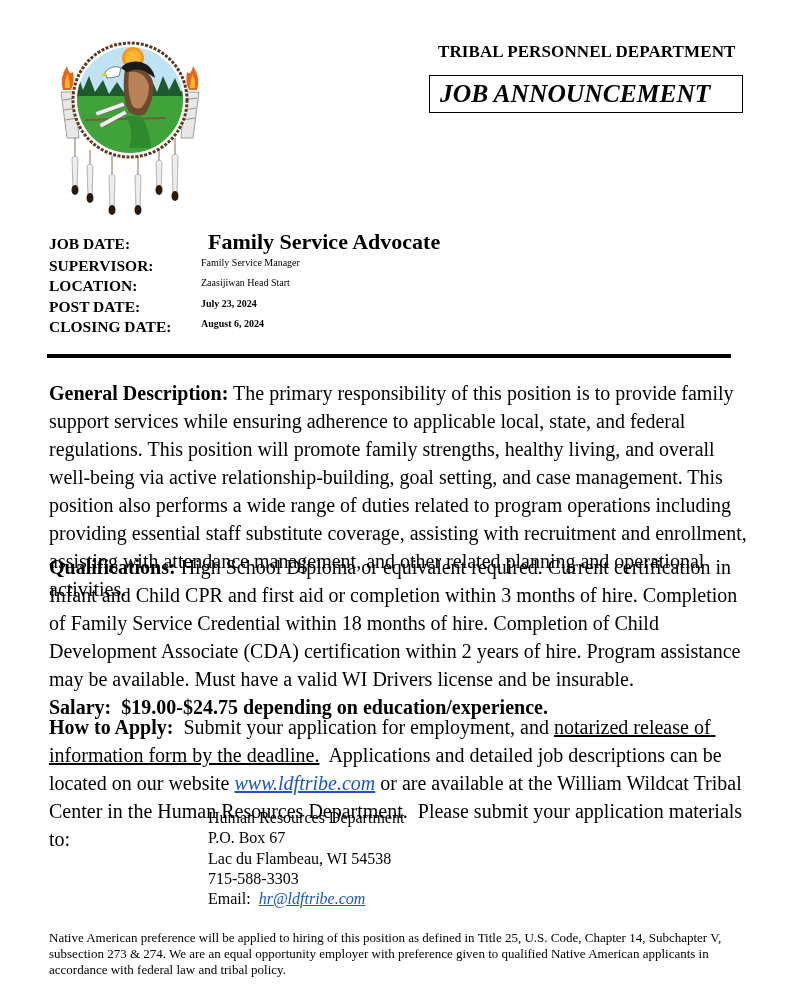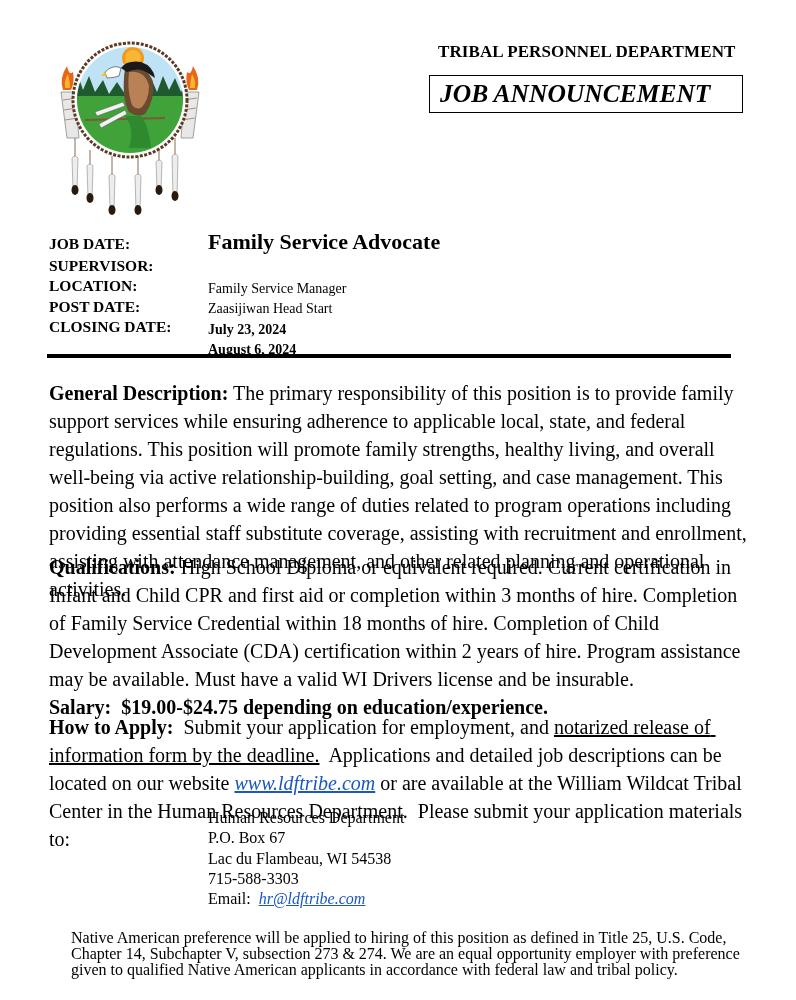--- a/index.html
+++ b/index.html
@@ -14,32 +14,32 @@
   }
   #announce-box {
     left: 429px; top: 75px; width: 314px; height: 38px; border: 1.5px solid #000;
     box-sizing: border-box;
     font-style: italic;
   }
   #announce-text {
     position: absolute; left: 10px; top: 3px; font-weight: bold; font-size: 25.5px; white-space: nowrap;
   }
   .info-label { left: 49px; font-weight: bold; font-size: 15.5px; white-space: nowrap; }
-  .info-val { left: 208px; font-size: 14px; white-space: nowrap; margin-top: 24px; }
+  .info-val { left: 201px; font-size: 10px; white-space: nowrap; }
   .info-val.bold { font-weight: bold; }
   #job-title-val { left: 208px; top: 229px; font-weight: bold; font-size: 22px; white-space: nowrap; }
   #rule { left: 47px; top: 354px; width: 684px; height: 4px; background: #000; }
   .para {
     left: 49px; width: 700px; font-size: 20px; line-height: 28px;
   }
   .para b { font-weight: bold; }
   .u { text-decoration: underline; }
   .link { color: #1a56c4; text-decoration: underline; font-style: italic; }
   #addr { left: 208px; top: 808px; font-size: 16px; line-height: 20.3px; }
-  #footer-note { left: 49px; top: 930px; width: 700px; font-size: 16px; line-height: 16.2px; margin-left: 22px; }
+  #footer-note { left: 49px; top: 930px; width: 700px; font-size: 13px; line-height: 16.2px; }
 </style>
 </head>
 <body>
 
 <div id="logo" class="abs">
   <svg width="150" height="182" viewBox="0 0 150 182">
 
     <g>
       <path d="M8 52 Q4 40 12 28 Q14 38 18 34 Q20 44 16 52 Z" fill="#e8651c"></path>
       <path d="M10 50 Q9 42 13 36 Q15 44 15 50 Z" fill="#f7b52c"></path>

